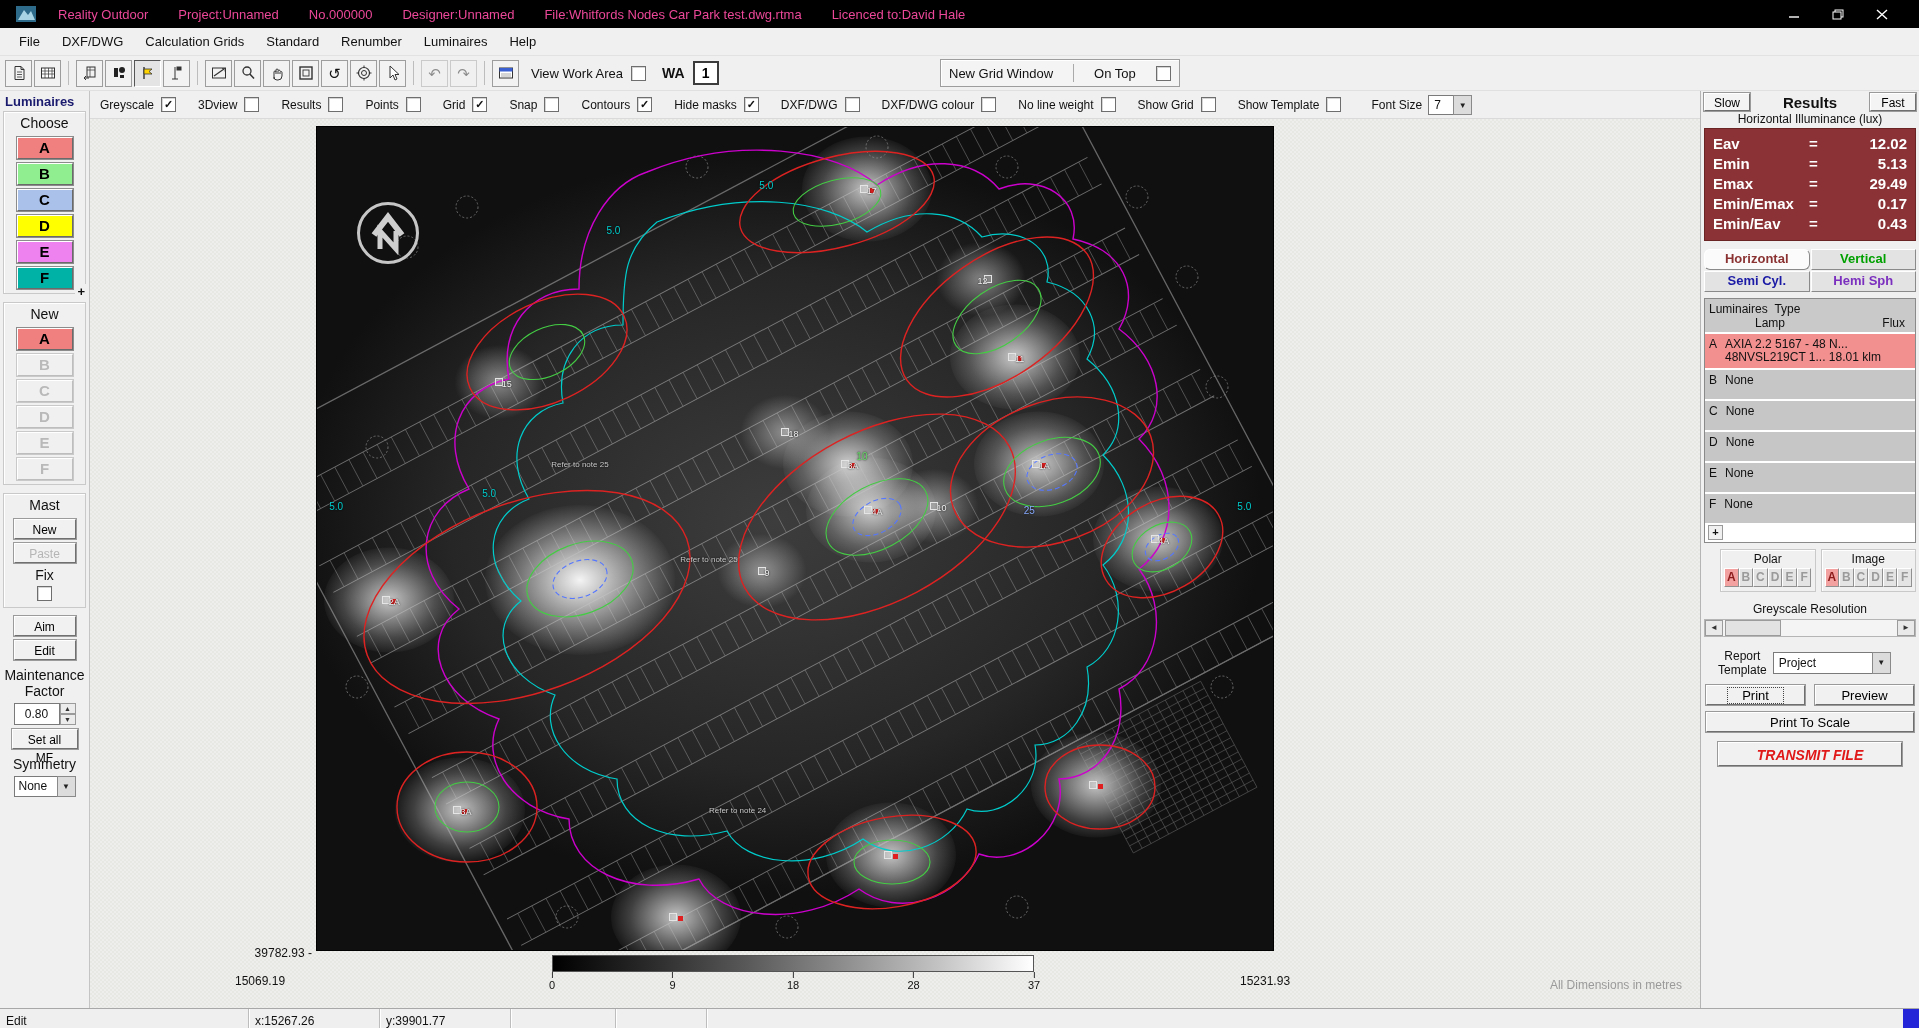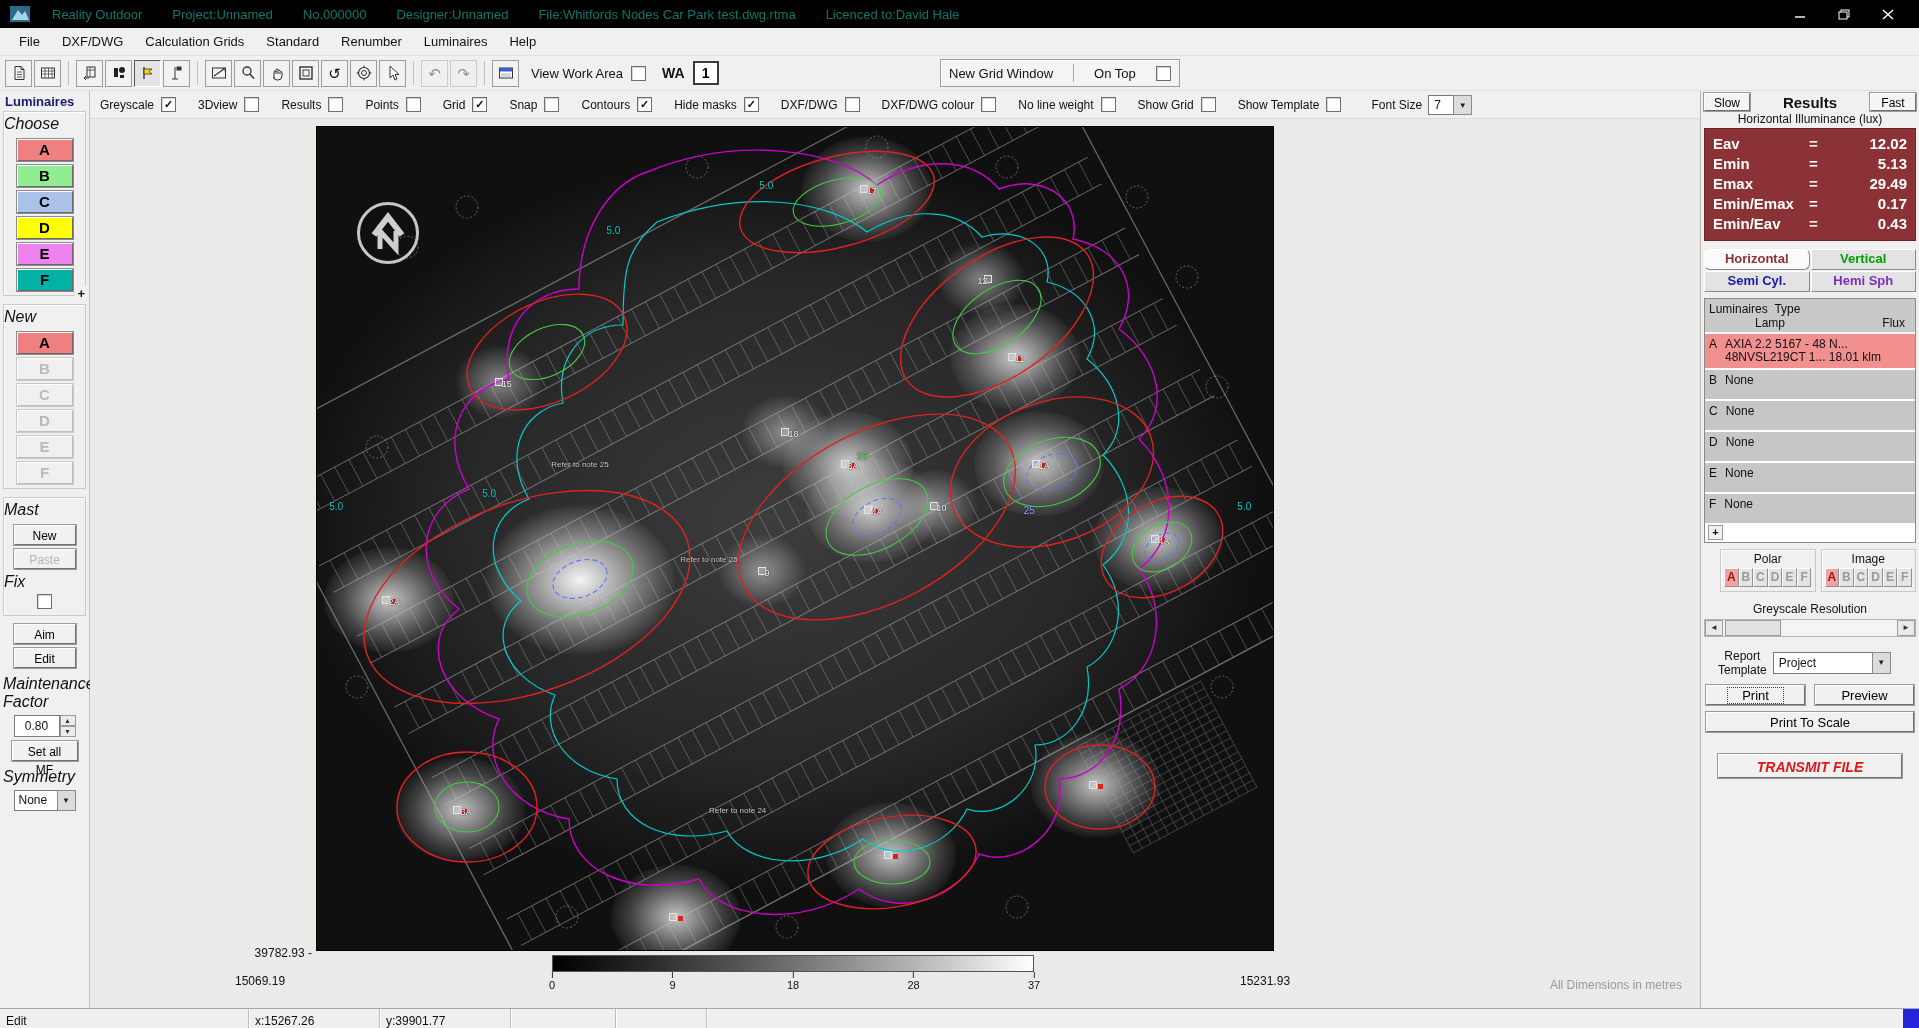--- a/index.html
+++ b/index.html
@@ -1,18 +1,18 @@
 <!DOCTYPE html>
 <html><head>
 <meta charset="utf-8">
 <style>
   html,body{margin:0;padding:0;background:#d8d8d8;font-family:"Liberation Sans",sans-serif;}
   body{width:1919px;height:1028px;overflow:hidden;position:relative;font-size:12px;color:#111;}
   
-  .titlebar{height:28px;background:#000;color:#0f766e;display:flex;align-items:center;padding:0 10px;gap:30px;font-size:13px;}
+  .titlebar{height:28px;background:#000;color:#ec4899;display:flex;align-items:center;padding:0 16px;gap:30px;font-size:13px;}
   .titlebar .appico{width:20px;height:16px;flex:0 0 auto;margin-right:-8px;}
   .winbtns{margin-left:auto;display:flex;gap:30px;align-items:center;padding-right:14px;}
   .winbtn{width:14px;height:12px;display:flex;align-items:center;justify-content:center;cursor:default;}
   
   .menubar{height:27px;background:#f0f0f0;display:flex;align-items:center;padding-left:8px;font-size:13px;border-bottom:1px solid #e2e2e2;}
   .menu-item{padding:4px 11px;}
   
   .toolbar{height:34px;background:#f0f0f0;display:flex;align-items:center;padding:0 5px;gap:2px;position:relative;border-bottom:1px solid #e0e0e0;}
   .tb-btn{width:27px;height:27px;background:#f2f2f2;border:1px solid #9d9d9d;display:flex;align-items:center;justify-content:center;box-sizing:border-box;}
   .tb-btn svg{display:block}
@@ -25,21 +25,21 @@
   .gridwin-group{position:absolute;left:940px;top:3px;height:26px;border:1px solid #9d9d9d;background:#f4f4f4;display:flex;align-items:center;padding:0 8px;gap:20px;font-size:13px;box-shadow:1px 1px 0 #fff inset;}
   .gridwin-sep{width:1px;height:18px;background:#aaa;}
   
   .cb{width:13px;height:13px;background:#fff;border:1px solid #6e6e6e;box-shadow:1px 1px 0 #d5d5d5 inset;font:bold 11px/12px "Liberation Sans",sans-serif;text-align:center;color:#111;flex:0 0 auto;}
   
   .mainrow{display:flex;height:917px;}
   
   .sidebar{width:90px;background:#f0f0f0;border-right:1px solid #c4c4c4;box-sizing:border-box;padding:1px 3px;flex:0 0 auto;}
   .sb-title{font-weight:bold;color:#1a1a6e;font-size:13px;padding:2px 0 2px 2px;}
   .sb-panel{border:1px solid #c9c9c9;box-shadow:1px 1px 0 #fff inset;padding:2px 0 4px;margin-bottom:8px;position:relative;background:#f0f0f0;}
-  .sb-cap{font-size:16px;padding:1px 0 2px;font-style:italic;}
+  .sb-cap{text-align:center;font-size:14px;padding:1px 0 2px;}
   .lum-btn{display:block;width:56px;height:22px;margin:4px auto 0;font:bold 15px/20px "Liberation Sans",sans-serif;text-align:center;border:1px solid #5a5a5a;border-color:#fff #6a6a6a #6a6a6a #fff;outline:1px solid #8c8c8c;cursor:pointer;padding:0;}
   .lum-btn.grey{background:#f0f0f0;color:#b9b9b9;border-color:#fff #bdbdbd #bdbdbd #fff;outline-color:#c9c9c9;}
   .plus-corner{position:absolute;right:-2px;bottom:-6px;font:bold 13px "Liberation Sans",sans-serif;background:#f0f0f0;padding:0 2px;}
   .sb-btn{display:block;width:62px;height:20px;margin:4px auto 0;background:#f1f1f1;border:1px solid;border-color:#fff #707070 #707070 #fff;outline:1px solid #9b9b9b;font-size:12px;text-align:center;line-height:18px;cursor:pointer;}
   .sb-btn.disabled{color:#b5b5b5;}
   .fix-cb{display:block;margin:1px auto 2px;}
   .spin{display:flex;width:62px;margin:2px auto;align-items:stretch;height:22px;}
   .spin-value{flex:1;background:#fff;border:1px solid #7a7a7a;text-align:center;line-height:20px;font-size:12px;}
   .spin-arrows{width:16px;display:flex;flex-direction:column;}
   .spin-arrows span{flex:1;border:1px solid #9b9b9b;background:#ececec;font-size:7px;line-height:9px;text-align:center;color:#333;}
@@ -641,21 +641,21 @@
         <span class="dd-btn" style="line-height:20px;">▼</span>
       </span>
     </div>
     <div class="pp-row">
       <button class="rp-btn focus"><span>Print</span></button>
       <button class="rp-btn">Preview</button>
     </div>
     <div class="wide">
         <button class="rp-btn">Print To Scale</button>
       </div>
-    <div style="display:flex;margin-top:12px;">
+    <div style="display:flex;">
         <button class="transmit">TRANSMIT FILE</button>
       </div>
   </div>
 </div>
 
 <div class="statusbar">
   <span class="sb-cell" style="width:236px;">Edit</span>
   <span class="sb-cell" style="width:118px;">x:15267.26</span>
   <span class="sb-cell" style="width:118px;">y:39901.77</span>
   <span class="sb-cell" style="width:92px;"></span>

